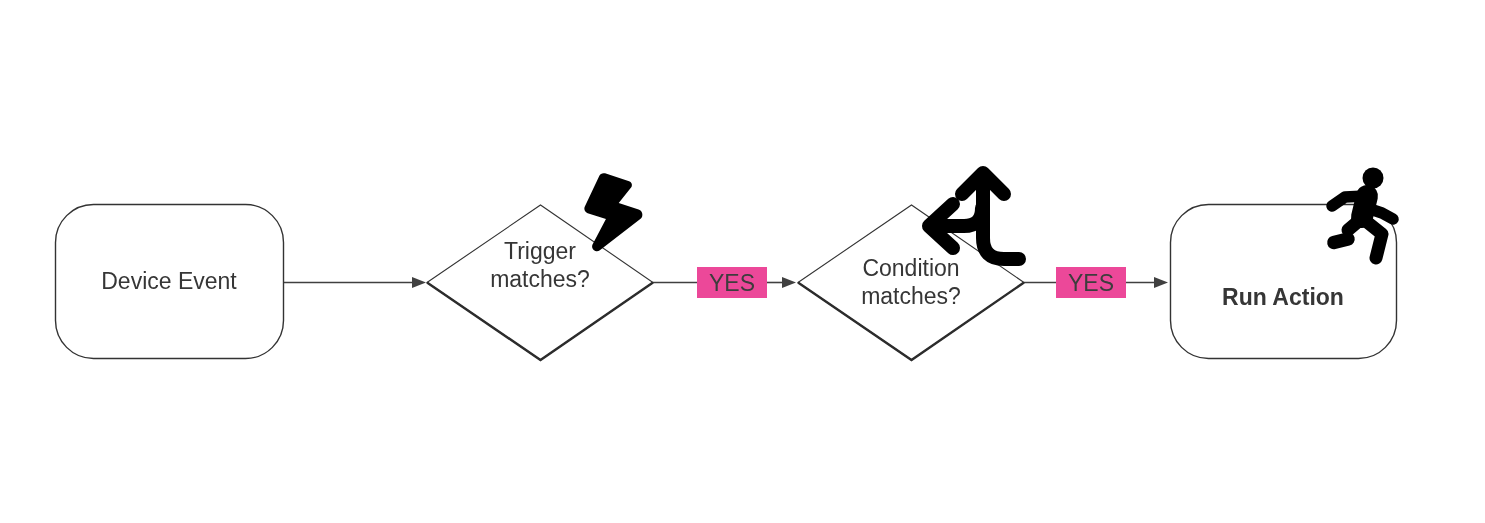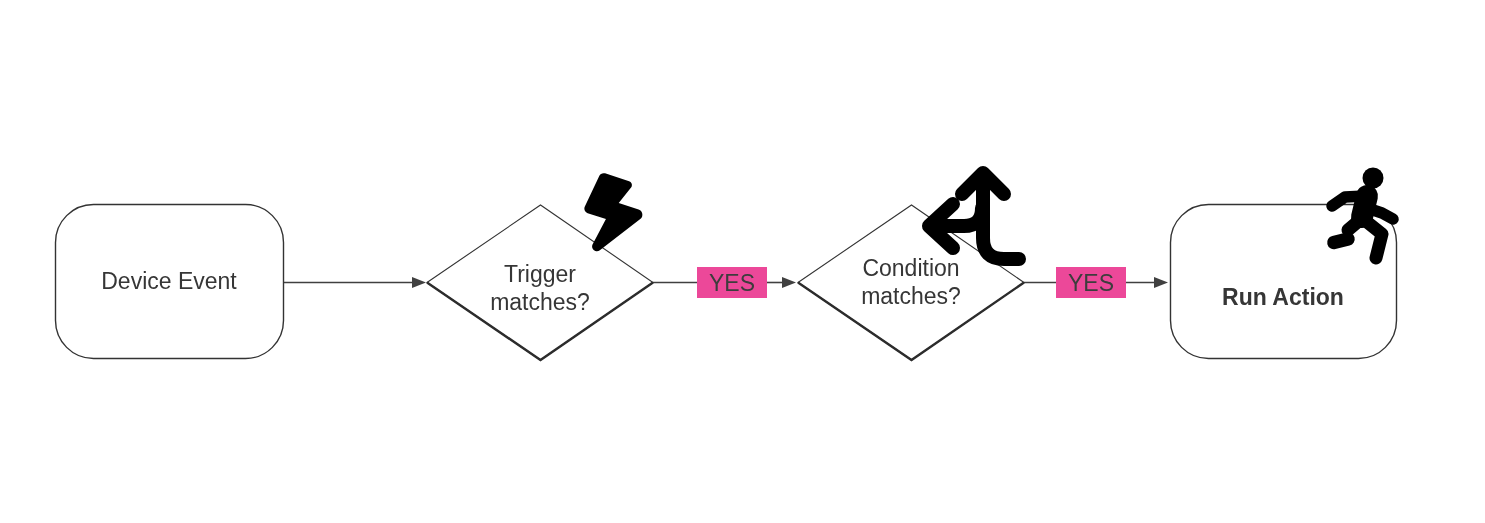--- a/index.html
+++ b/index.html
@@ -97,21 +97,21 @@
         <path d="M42 43 L57 48 L68 54" stroke-width="11.5"></path>
         <path d="M37 53 L57 69 L51 93" stroke-width="13"></path>
         <path d="M36 54 L23 65" stroke-width="13"></path>
       </g>
       <rect x="2" y="69" width="28" height="13.5" rx="6.7" fill="#000000" transform="rotate(-14 16 76)"></rect>
     </g>
   </svg>
 
   <div class="label" style="left:55px; top:204px; width:228px; height:154px;">Device Event</div>
 
-  <div class="label multiline" style="left:427px; top:211px; width:226px; height:154px;">
+  <div class="label multiline" style="left:427px; top:188px; width:226px; height:154px;">
     <span>Trigger</span>
     <span>matches?</span>
   </div>
 
   <div class="label multiline" style="left:798px; top:205px; width:226px; height:154px;">
     <span>Condition</span>
     <span>matches?</span>
   </div>
 
   <div class="label" style="left:1170px; top:220px; width:226px; height:154px;font-weight:bold;">Run Action</div>

